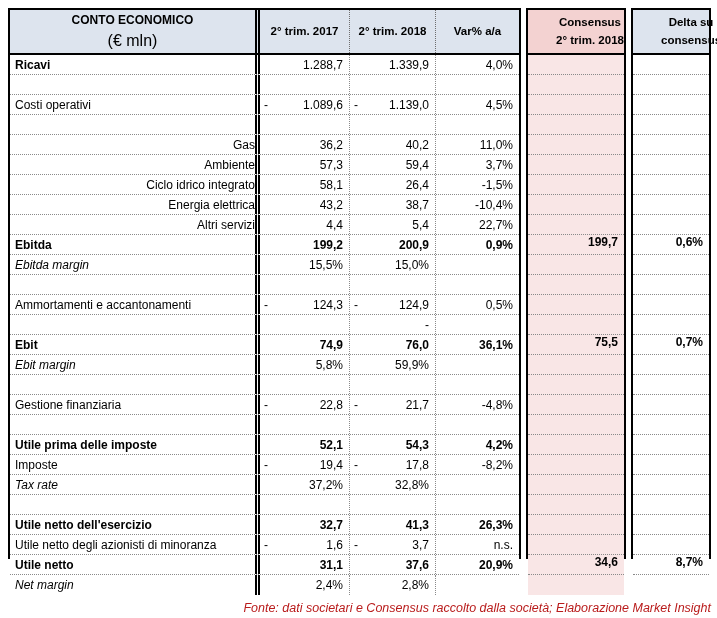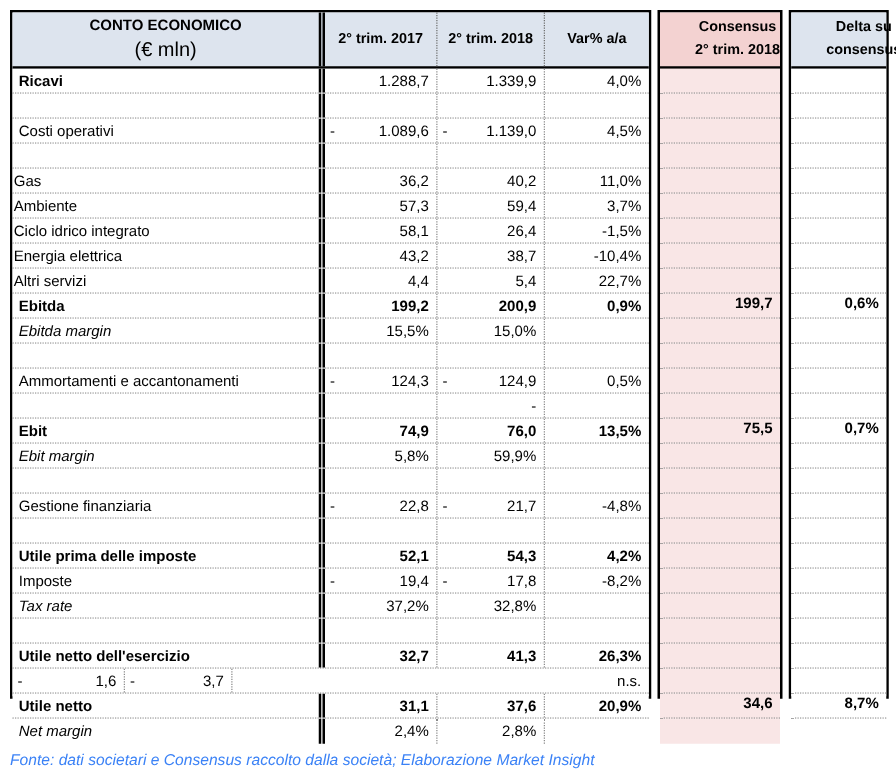--- a/index.html
+++ b/index.html
@@ -47,42 +47,42 @@
   .row {
     height:20px;
     display:flex;
     border-bottom:1px dotted #8a8a8a;
     font-size:12px;
     background:#fff;
   }
   .tbody .row:last-child { border-bottom:none; }
   .c { display:flex; align-items:center; }
   .c.label { flex:0 0 250px; border-right:5px double #000; padding-left:5px; overflow:hidden; white-space:nowrap; }
-  .c.label.indent { padding-left:1px; }
+  .c.label.indent { padding-left:1px;justify-content:flex-end; }
   .c.n17 { flex:0 0 90px; border-right:1px dotted #8a8a8a; }
   .c.n18 { flex:0 0 86px; border-right:1px dotted #8a8a8a; }
   .c.nvar { flex:1; }
   .c.num { justify-content:flex-start; padding:0 6px 0 4px; }
   .c.num .val { margin-left:auto; }
 
   .r-bold .val, .r-bold .neg, .r-bold .label span { font-weight:bold; }
   .r-boldlabel .label span { font-weight:bold; }
   .r-italiclabel .label span { font-style:italic; }
 
   .cons-block .row { background:var(--cons-body-pink, #f9e6e6); padding:0 6px 0 4px; }
   .delta-block .row { padding:0 6px 0 20px; }
   .cons-block .row .val, .delta-block .row .val { margin-left:auto; font-weight:bold; }
 
   .source-note {
     position:absolute;
     left:8px; right:6px; top:601px;
-    text-align:left;
+    text-align:right;
     font-style:italic;
     font-size:12.5px;
-    color:#3b82f6;
+    color:#b91c1c;
   }
 </style>
 </head>
 <body>
 
 <div class="block main-block">
   <div class="hdr">
     <div class="hcell h-label">
       <span class="t1">CONTO ECONOMICO</span>
       <span class="t2">(€ mln)</span>
@@ -328,21 +328,21 @@
         </div>
         <div class="c n17 num">
           <span class="neg"></span>
           <span class="val">74,9</span>
         </div>
         <div class="c n18 num">
           <span class="neg"></span>
           <span class="val">76,0</span>
         </div>
         <div class="c nvar num">
-          <span class="val">13,5%</span>
+          <span class="val">36,1%</span>
         </div>
       </div>
       <div class="row r-italiclabel">
         <div class="c label">
           <span>Ebit margin</span>
         </div>
         <div class="c n17 num">
           <span class="neg"></span>
           <span class="val">5,8%</span>
         </div>
@@ -476,20 +476,23 @@
         </div>
         <div class="c n18 num">
           <span class="neg"></span>
           <span class="val">41,3</span>
         </div>
         <div class="c nvar num">
           <span class="val">26,3%</span>
         </div>
       </div>
       <div class="row ">
+        <div class="c label">
+          <span>Utile netto degli azionisti di minoranza</span>
+        </div>
         <div class="c n17 num">
           <span class="neg">-</span>
           <span class="val">1,6</span>
         </div>
         <div class="c n18 num">
           <span class="neg">-</span>
           <span class="val">3,7</span>
         </div>
         <div class="c nvar num">
           <span class="val">n.s.</span>

